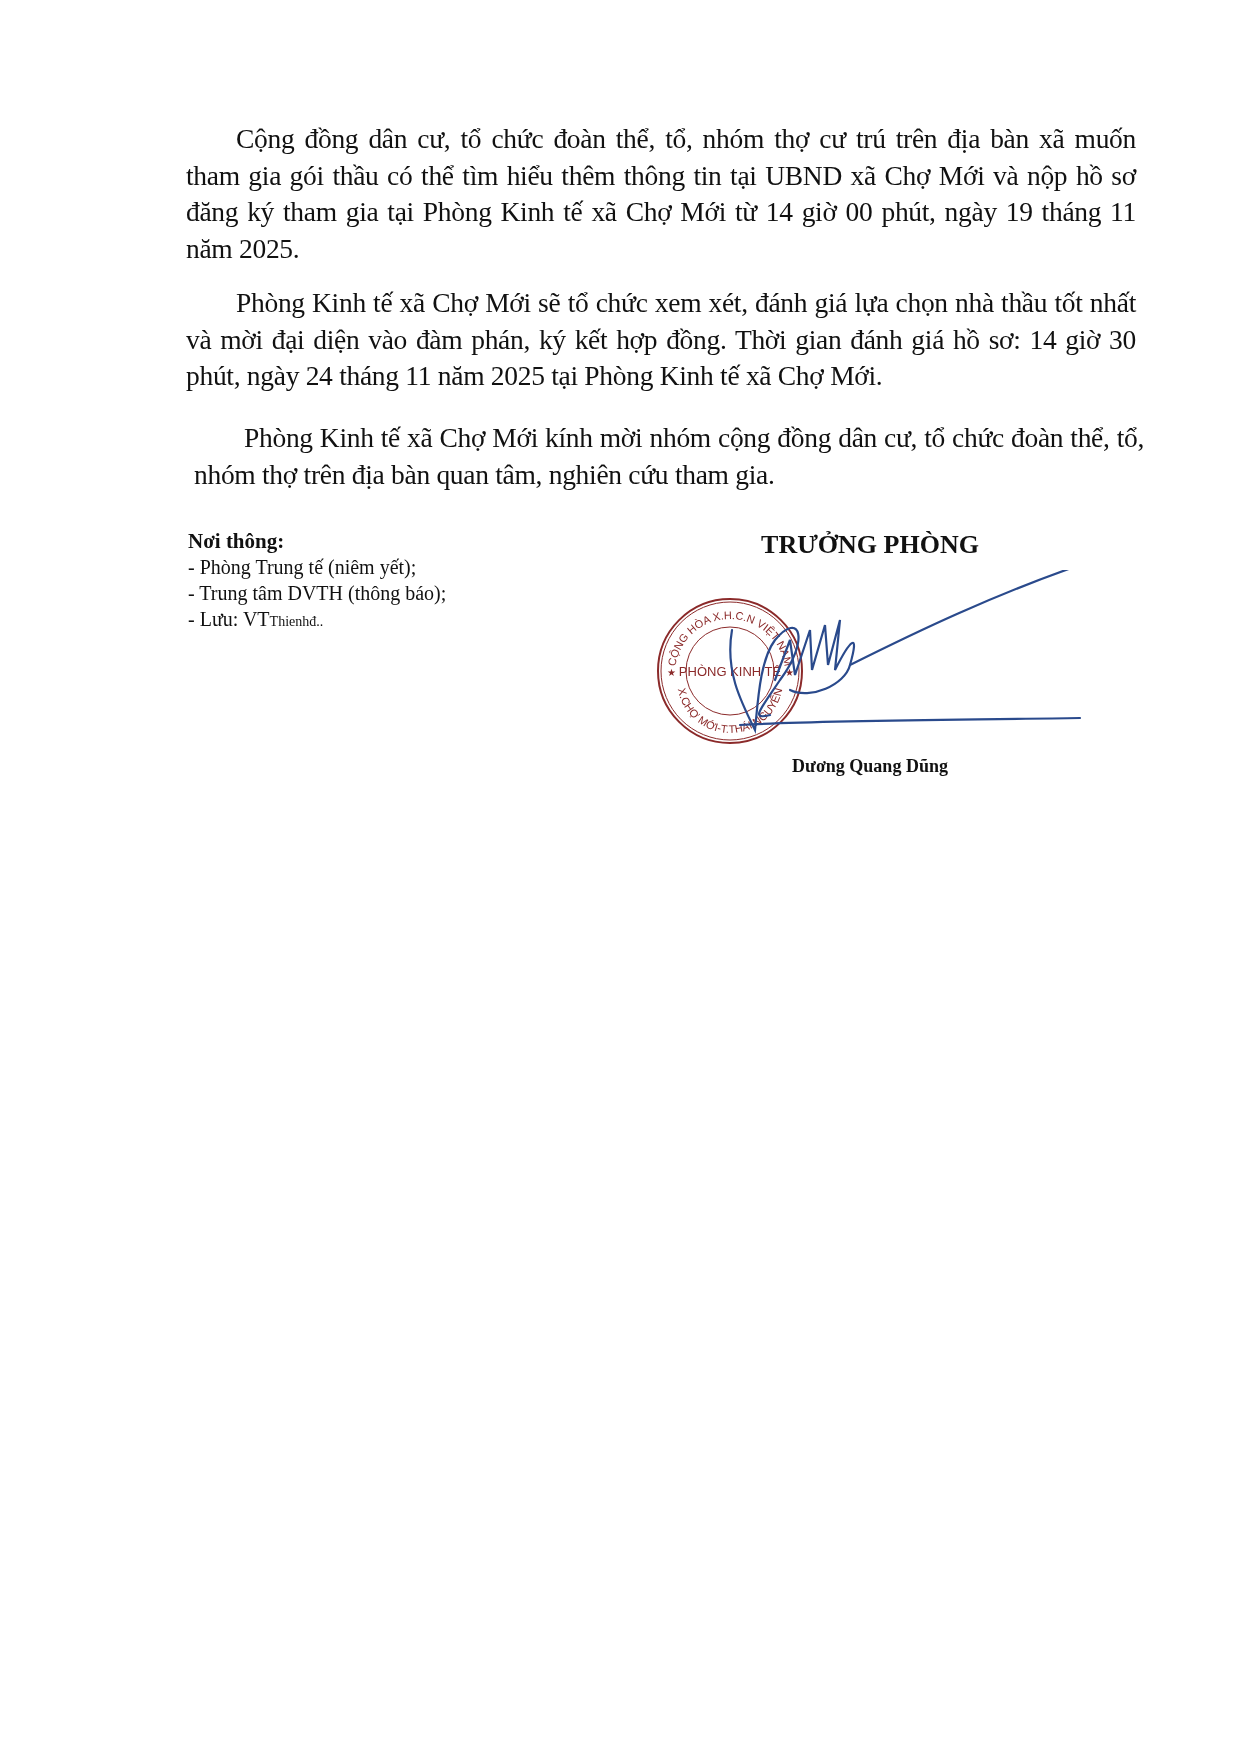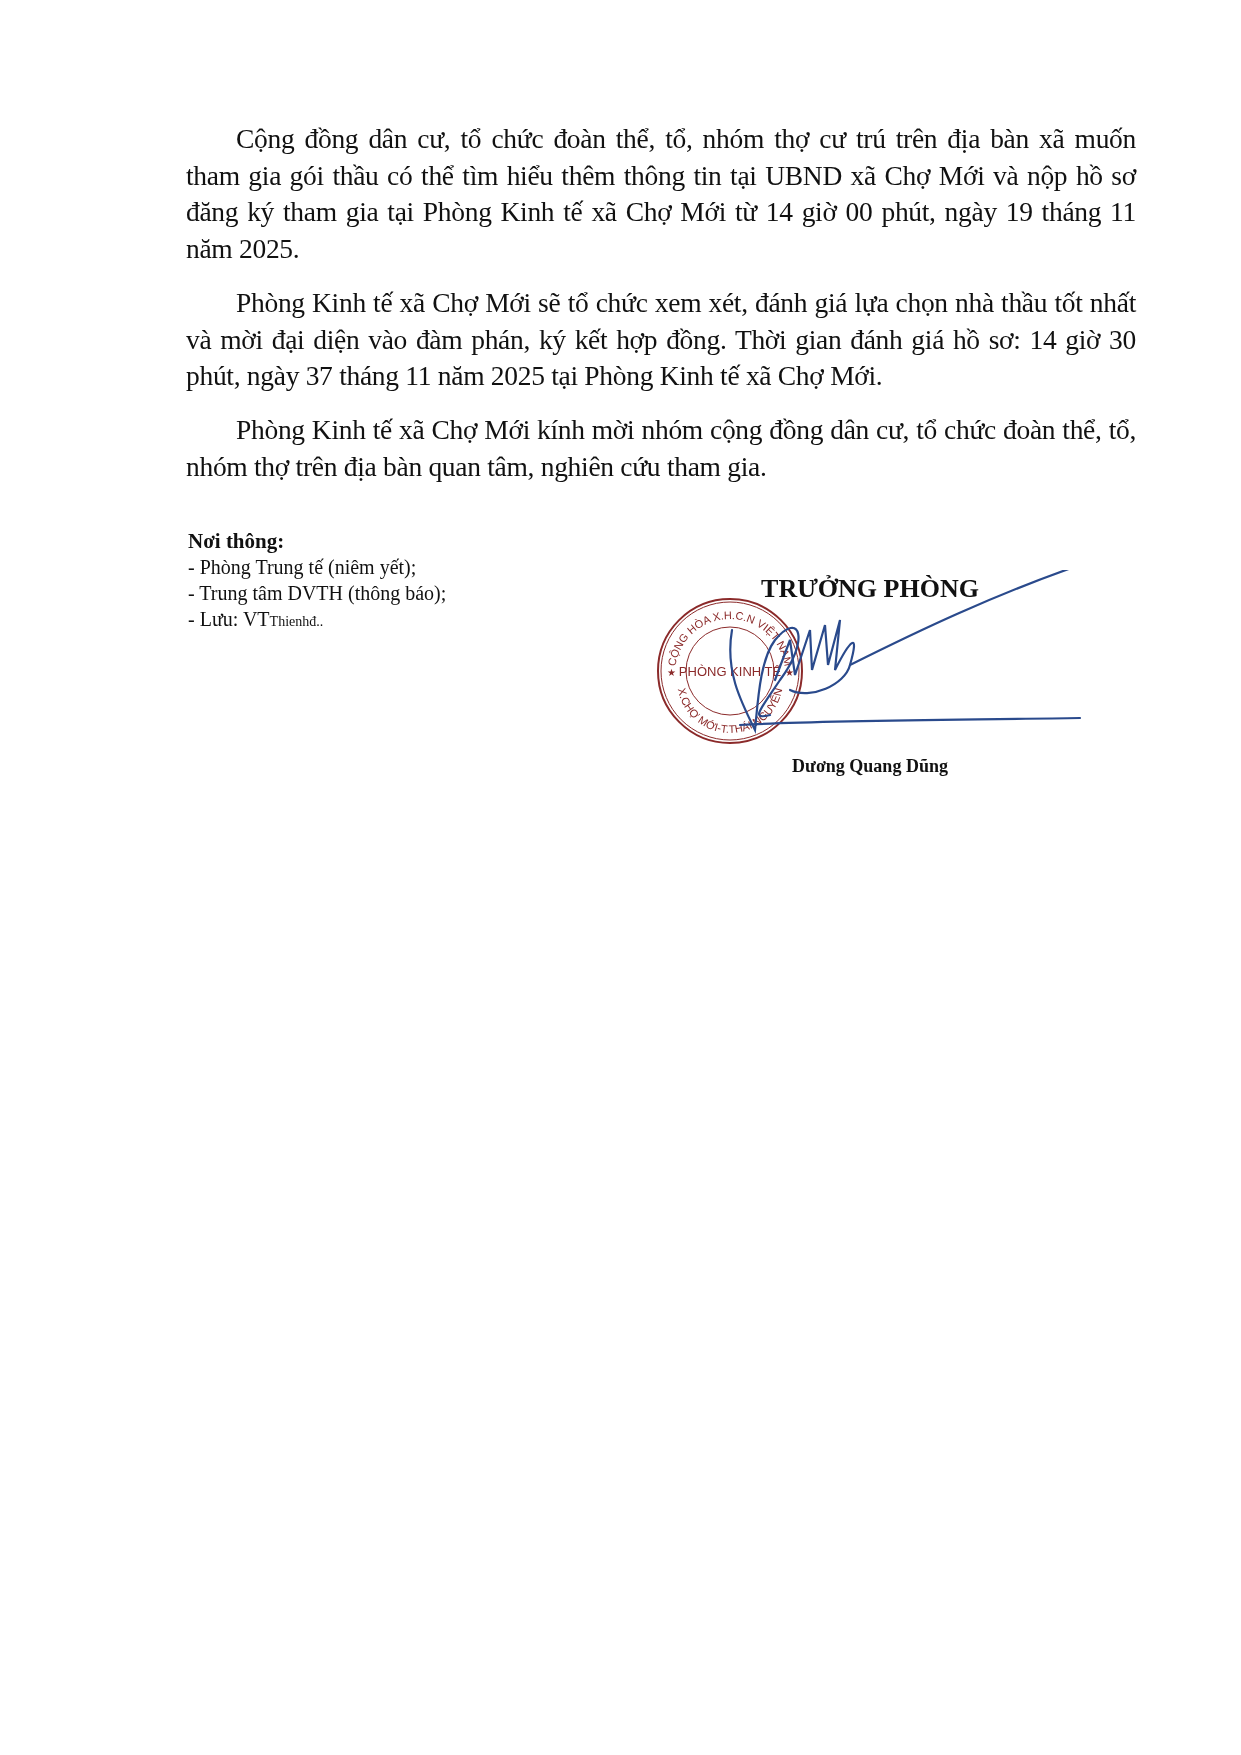--- a/index.html
+++ b/index.html
@@ -14,37 +14,37 @@
       text-indent: 50px; letter-spacing: -0.3px;
     }
     #p1 { top: 121px; }
     #p2 { top: 285px; }
     #p3 { top: 412px; }
     .recipients { position: absolute; left: 188px; top: 528px; font-size: 20px; line-height: 26px; }
     .recipients .head { font-weight: bold; font-size: 21px; }
     .recipients .small { font-size: 14px; text-align: center; }
     .sign-title {
       position: absolute; left: 740px; top: 530px; width: 260px; text-align: center;
-      font-weight: bold; font-size: 26px; margin-top: 44px;
+      font-weight: bold; font-size: 26px;
     }
     .sign-name {
       position: absolute; left: 730px; top: 756px; width: 280px; text-align: center;
       font-weight: bold; font-size: 18px;
     }
     .stamp { position: absolute; left: 655px; top: 596px; width: 150px; height: 150px; }
     .signature { position: absolute; left: 700px; top: 570px; width: 420px; height: 190px; }
   </style>
 </head>
 <body>
 
 <div class="page">
 
   <p class="para" id="p1" style="margin:0">Cộng đồng dân cư, tổ chức đoàn thể, tổ, nhóm thợ cư trú trên địa bàn xã muốn tham gia gói thầu có thể tìm hiểu thêm thông tin tại UBND xã Chợ Mới và nộp hồ sơ đăng ký tham gia tại Phòng Kinh tế xã Chợ Mới từ 14 giờ 00 phút, ngày 19 tháng 11 năm 2025.</p>
-  <p class="para" id="p2" style="margin:0">Phòng Kinh tế xã Chợ Mới sẽ tổ chức xem xét, đánh giá lựa chọn nhà thầu tốt nhất và mời đại diện vào đàm phán, ký kết hợp đồng. Thời gian đánh giá hồ sơ: 14 giờ 30 phút, ngày 37 tháng 11 năm 2025 tại Phòng Kinh tế xã Chợ Mới.</p>
-  <p class="para" id="p3" style="margin:0">Phòng Kinh tế xã Chợ Mới kính mời nhóm cộng đồng dân cư, tổ chức đoàn thể, tổ, nhóm thợ trên địa bàn quan tâm, nghiên cứu tham gia.</p>
+  <p class="para" id="p2" style="margin:0">Phòng Kinh tế xã Chợ Mới sẽ tổ chức xem xét, đánh giá lựa chọn nhà thầu tốt nhất và mời đại diện vào đàm phán, ký kết hợp đồng. Thời gian đánh giá hồ sơ: 14 giờ 30 phút, ngày 24 tháng 11 năm 2025 tại Phòng Kinh tế xã Chợ Mới.</p>
+  <p class="para" id="p3" style="margin:8px">Phòng Kinh tế xã Chợ Mới kính mời nhóm cộng đồng dân cư, tổ chức đoàn thể, tổ, nhóm thợ trên địa bàn quan tâm, nghiên cứu tham gia.</p>
 
   <div class="recipients">
     <div class="head">Nơi thông:</div>
     <div>- Phòng Trung tế (niêm yết);</div>
     <div>- Trung tâm DVTH (thông báo);</div>
     <div><span>- Lưu: VT</span><span class="small">Thienhđ..</span></div>
   </div>
 
   <div class="sign-title">TRƯỞNG PHÒNG</div>
 

